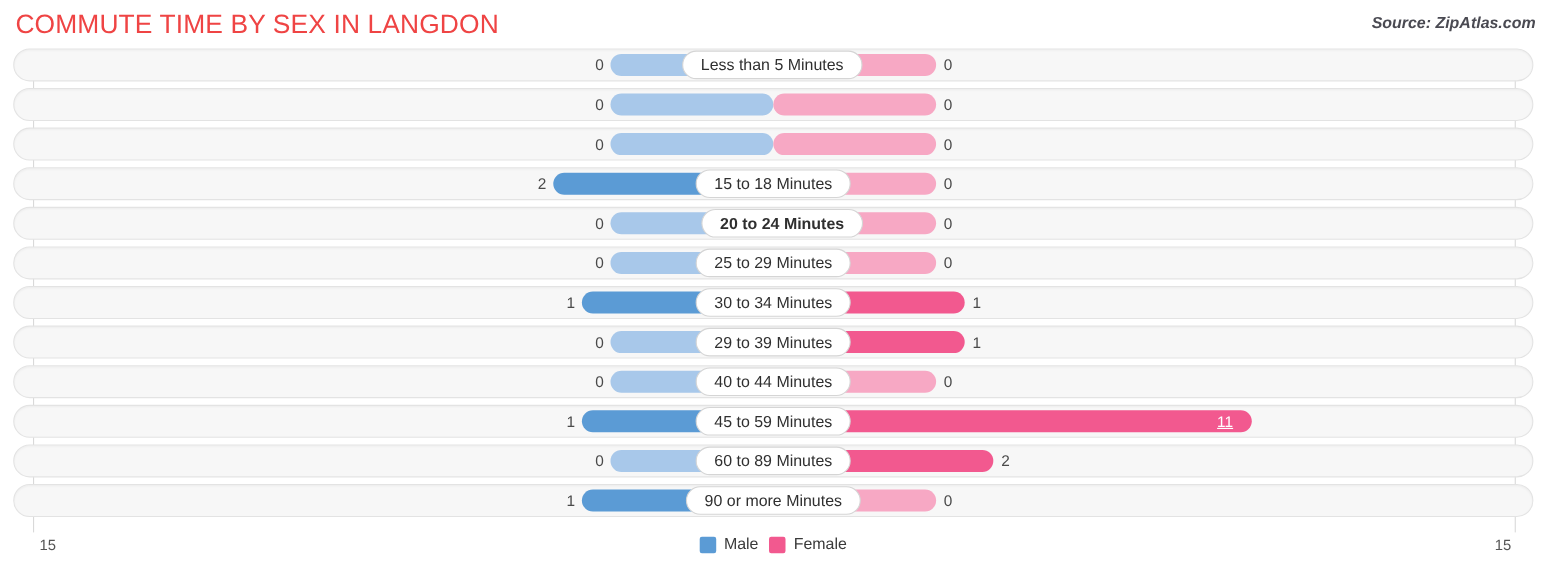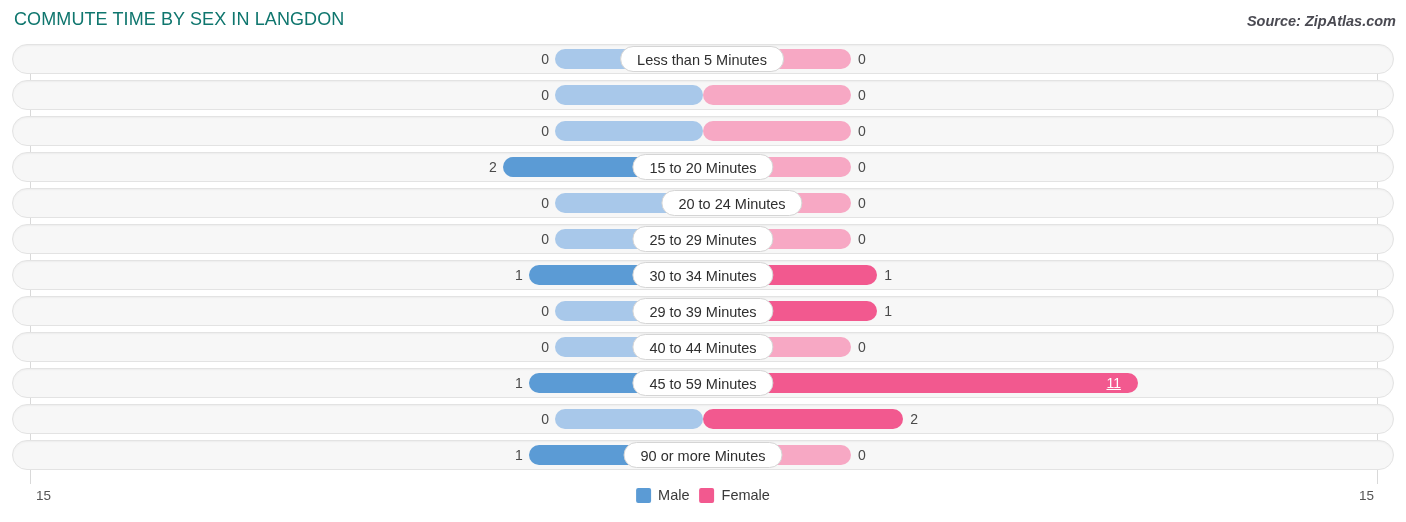--- a/index.html
+++ b/index.html
@@ -19,23 +19,23 @@
 
   
   .header {
     position: relative;
     height: 42px;
   }
   .chart-title {
     position: absolute;
     left: 14px;
     top: 9px;
-    font-size: 18px;
+    font-size: 24px;
     letter-spacing: 0.1px;
-    color: #0f766e;
+    color: #ef4444;
     font-weight: 400;
     white-space: nowrap;
   }
   .source-note {
     position: absolute;
     right: 10px;
     top: 13px;
     font-size: 14.5px;
     font-style: italic;
     font-weight: bold;
@@ -211,29 +211,29 @@
         <div class="val male" style="right: 857px;">0</div>
         <div class="bar female" style="left: 703px; width: 148px; background: rgb(247, 168, 196);"></div>
         <div class="val female" style="left: 858px;">0</div>
       </div>
       <div class="row">
         <div class="track"></div>
         <div class="bar male" style="left: 502.733px; width: 200.267px; background: rgb(91, 155, 213);"></div>
         <div class="val male" style="right: 909.267px;">2</div>
         <div class="bar female" style="left: 703px; width: 148px; background: rgb(247, 168, 196);"></div>
         <div class="val female" style="left: 858px;">0</div>
-        <div class="pill" style="left: 703px;">15 to 20 Minutes</div>
-      </div>
-      <div class="row">
-        <div class="track"></div>
-        <div class="bar male" style="left: 555px; width: 148px; background: rgb(168, 200, 234);"></div>
-        <div class="val male" style="right: 857px;">0</div>
-        <div class="bar female" style="left: 703px; width: 148px; background: rgb(247, 168, 196);"></div>
-        <div class="val female" style="left: 858px;">0</div>
-        <div class="pill" style="left: 732px;">20 to 24 Minutes</div>
+        <div class="pill" style="left: 703px;">15 to 18 Minutes</div>
+      </div>
+      <div class="row">
+        <div class="track"></div>
+        <div class="bar male" style="left: 555px; width: 148px; background: rgb(168, 200, 234);"></div>
+        <div class="val male" style="right: 857px;">0</div>
+        <div class="bar female" style="left: 703px; width: 148px; background: rgb(247, 168, 196);"></div>
+        <div class="val female" style="left: 858px;">0</div>
+        <div class="pill" style="left: 711px; font-weight: bold;">20 to 24 Minutes</div>
       </div>
       <div class="row">
         <div class="track"></div>
         <div class="bar male" style="left: 555px; width: 148px; background: rgb(168, 200, 234);"></div>
         <div class="val male" style="right: 857px;">0</div>
         <div class="bar female" style="left: 703px; width: 148px; background: rgb(247, 168, 196);"></div>
         <div class="val female" style="left: 858px;">0</div>
         <div class="pill" style="left: 703px;">25 to 29 Minutes</div>
       </div>
       <div class="row">
@@ -267,20 +267,21 @@
         <div class="bar female" style="left: 703px; width: 435.467px; background: rgb(242, 89, 143);"></div>
         <div class="val-in" style="left: 1106.47px; text-decoration: underline;">11</div>
         <div class="pill" style="left: 703px;">45 to 59 Minutes</div>
       </div>
       <div class="row">
         <div class="track"></div>
         <div class="bar male" style="left: 555px; width: 148px; background: rgb(168, 200, 234);"></div>
         <div class="val male" style="right: 857px;">0</div>
         <div class="bar female" style="left: 703px; width: 200.267px; background: rgb(242, 89, 143);"></div>
         <div class="val female" style="left: 910.267px;">2</div>
+        <div class="pill" style="left: 703px;">60 to 89 Minutes</div>
       </div>
       <div class="row">
         <div class="track"></div>
         <div class="bar male" style="left: 528.867px; width: 174.133px; background: rgb(91, 155, 213);"></div>
         <div class="val male" style="right: 883.133px;">1</div>
         <div class="bar female" style="left: 703px; width: 148px; background: rgb(247, 168, 196);"></div>
         <div class="val female" style="left: 858px;">0</div>
         <div class="pill" style="left: 703px;">90 or more Minutes</div>
       </div>
     </div>

